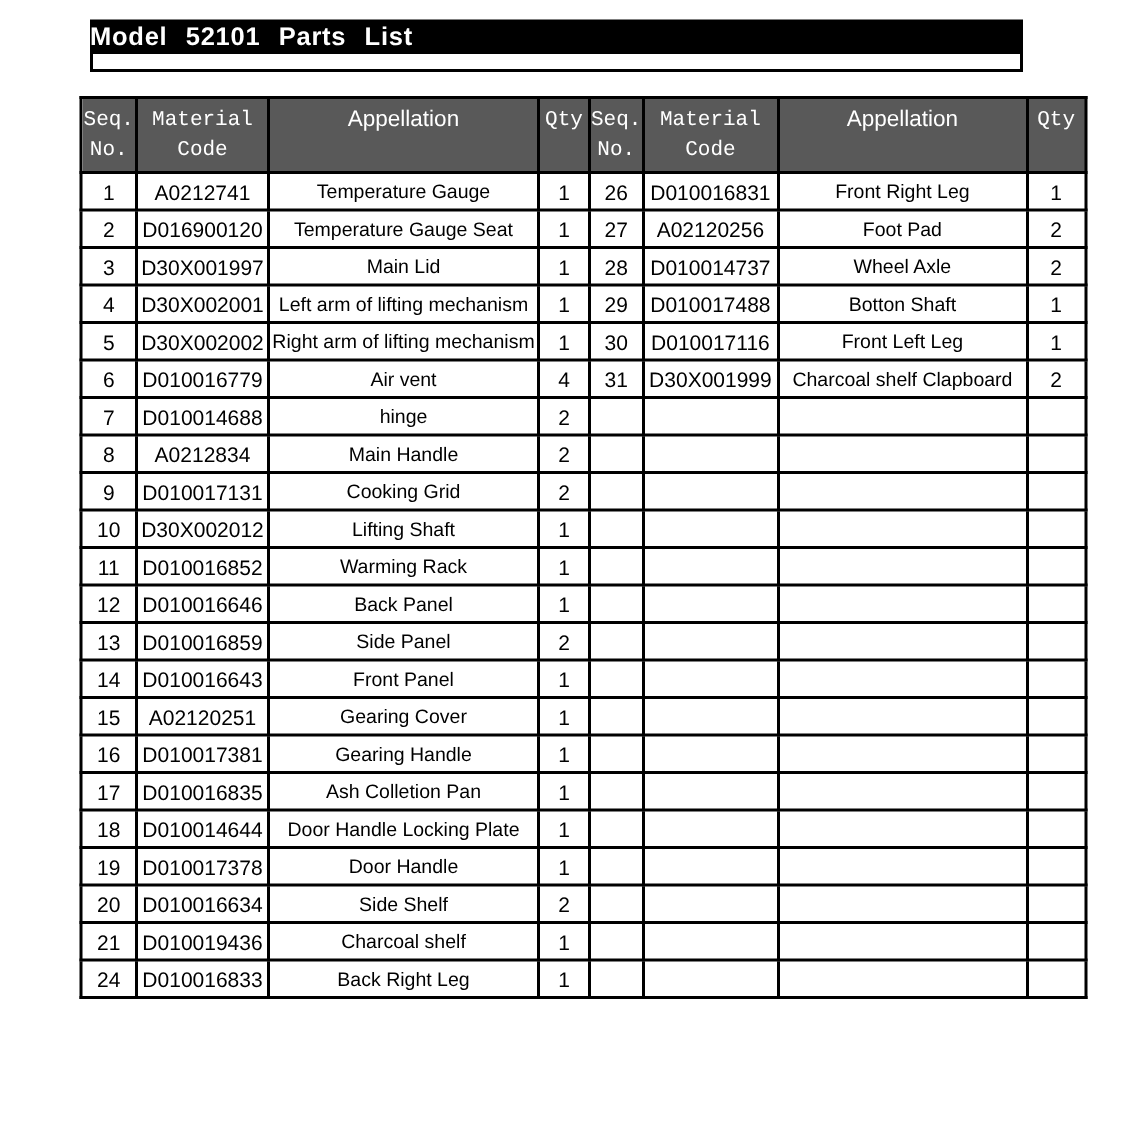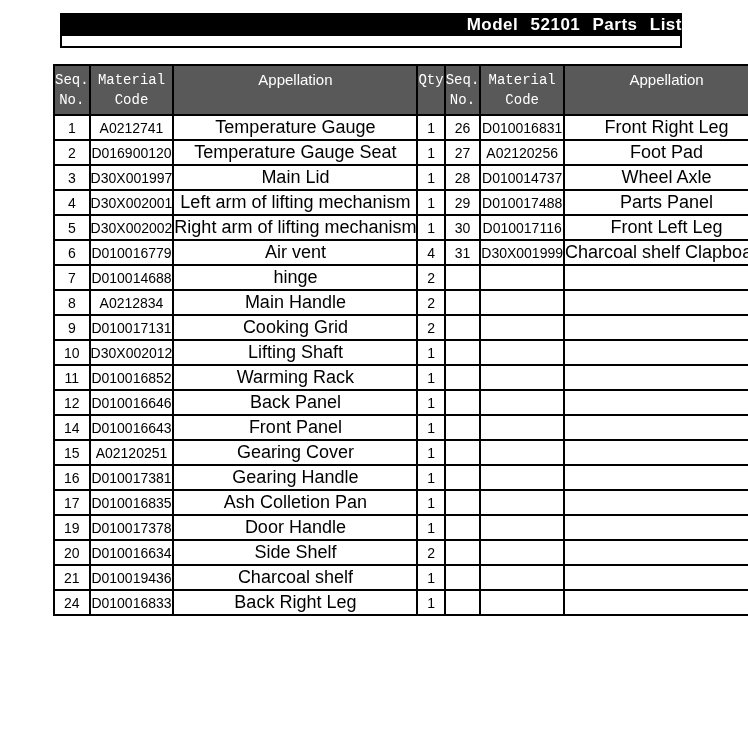--- a/index.html
+++ b/index.html
@@ -21,24 +21,23 @@
     top: 13px;
     width: 622px;
   }
   .title-bar {
     background: #000000;
     color: #ffffff;
     font-weight: bold;
     font-size: 17px;
     height: 23px;
     line-height: 23px;
-    text-align: right;
+    text-align: left;
     word-spacing: 7px;
     letter-spacing: 0.5px;
-    padding-left: 32px;
   }
   .title-underline {
     box-sizing: border-box;
     height: 12px;
     background: #ffffff;
     border: 2px solid #000000;
     border-top: none;
   }
   table.parts {
     position: absolute;
@@ -70,21 +69,21 @@
     font-size: 15px;
   }
   table.parts th span { display: block; }
   table.parts td {
     height: 23px;
     font-size: 14px;
     color: #000000;
     white-space: nowrap;
     vertical-align: middle;
   }
-  table.parts td.col-name { font-size: 18px; }
+  table.parts td.col-name { font-size: 13px; }
   col.col-seq  { width: 37px; }
   col.col-code { width: 88px; }
   col.col-name { width: 180px; }
   col.col-qty  { width: 34px; }
   col.col-seq2  { width: 34px; }
   col.col-code2 { width: 90px; }
   col.col-name2 { width: 166px; }
   col.col-qty2  { width: 39px; }
 </style>
 </head>
@@ -163,21 +162,21 @@
           <td class="col-name">Wheel Axle</td>
           <td class="col-qty">2</td>
         </tr>
         <tr>
           <td class="col-seq">4</td>
           <td class="col-code">D30X002001</td>
           <td class="col-name">Left arm of lifting mechanism</td>
           <td class="col-qty">1</td>
           <td class="col-seq">29</td>
           <td class="col-code">D010017488</td>
-          <td class="col-name">Parts Panel</td>
+          <td class="col-name">Botton Shaft</td>
           <td class="col-qty">1</td>
         </tr>
         <tr>
           <td class="col-seq">5</td>
           <td class="col-code">D30X002002</td>
           <td class="col-name">Right arm of lifting mechanism</td>
           <td class="col-qty">1</td>
           <td class="col-seq">30</td>
           <td class="col-code">D010017116</td>
           <td class="col-name">Front Left Leg</td>
@@ -247,20 +246,30 @@
           <td class="col-seq">12</td>
           <td class="col-code">D010016646</td>
           <td class="col-name">Back Panel</td>
           <td class="col-qty">1</td>
           <td class="col-seq"></td>
           <td class="col-code"></td>
           <td class="col-name"></td>
           <td class="col-qty"></td>
         </tr>
         <tr>
+          <td class="col-seq">13</td>
+          <td class="col-code">D010016859</td>
+          <td class="col-name">Side Panel</td>
+          <td class="col-qty">2</td>
+          <td class="col-seq"></td>
+          <td class="col-code"></td>
+          <td class="col-name"></td>
+          <td class="col-qty"></td>
+        </tr>
+        <tr>
           <td class="col-seq">14</td>
           <td class="col-code">D010016643</td>
           <td class="col-name">Front Panel</td>
           <td class="col-qty">1</td>
           <td class="col-seq"></td>
           <td class="col-code"></td>
           <td class="col-name"></td>
           <td class="col-qty"></td>
         </tr>
         <tr>
@@ -287,20 +296,30 @@
           <td class="col-seq">17</td>
           <td class="col-code">D010016835</td>
           <td class="col-name">Ash Colletion Pan</td>
           <td class="col-qty">1</td>
           <td class="col-seq"></td>
           <td class="col-code"></td>
           <td class="col-name"></td>
           <td class="col-qty"></td>
         </tr>
         <tr>
+          <td class="col-seq">18</td>
+          <td class="col-code">D010014644</td>
+          <td class="col-name">Door Handle Locking Plate</td>
+          <td class="col-qty">1</td>
+          <td class="col-seq"></td>
+          <td class="col-code"></td>
+          <td class="col-name"></td>
+          <td class="col-qty"></td>
+        </tr>
+        <tr>
           <td class="col-seq">19</td>
           <td class="col-code">D010017378</td>
           <td class="col-name">Door Handle</td>
           <td class="col-qty">1</td>
           <td class="col-seq"></td>
           <td class="col-code"></td>
           <td class="col-name"></td>
           <td class="col-qty"></td>
         </tr>
         <tr>

